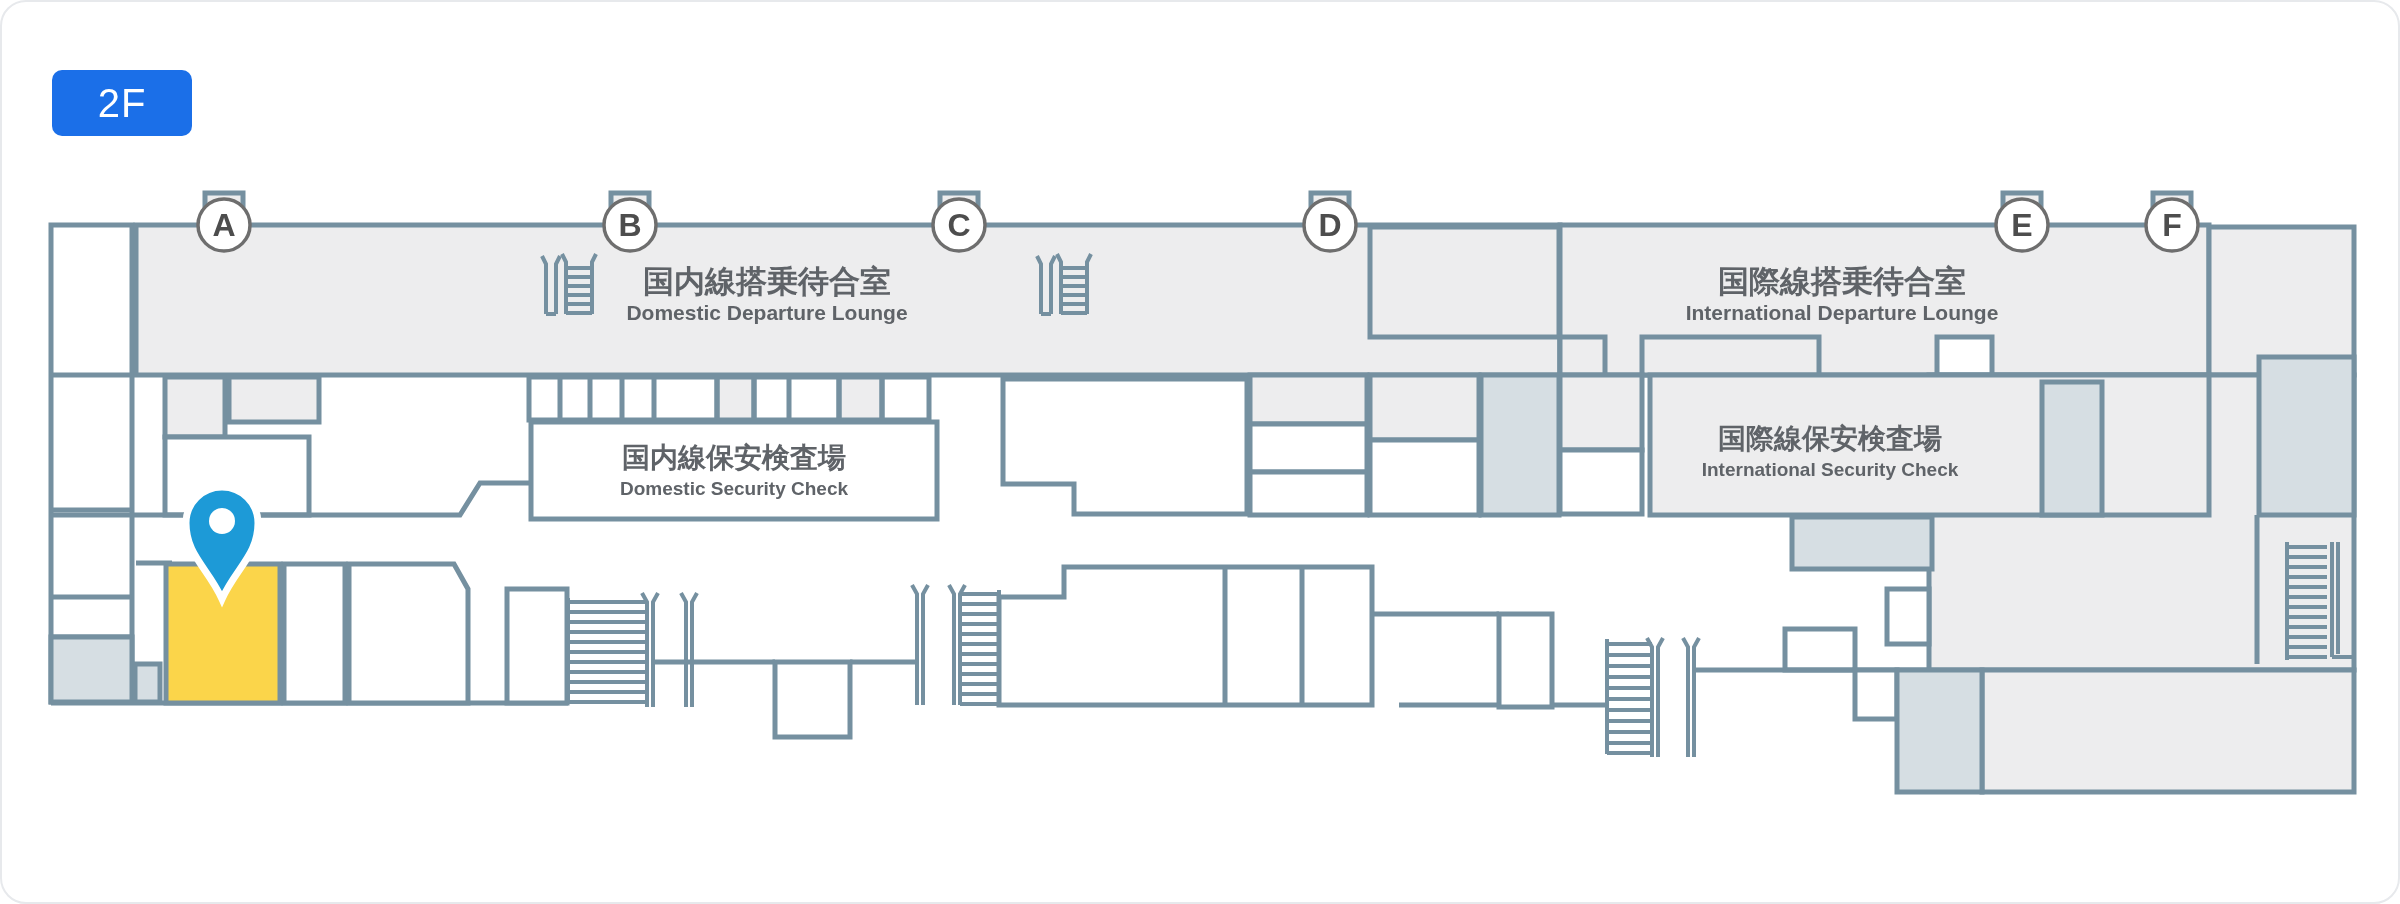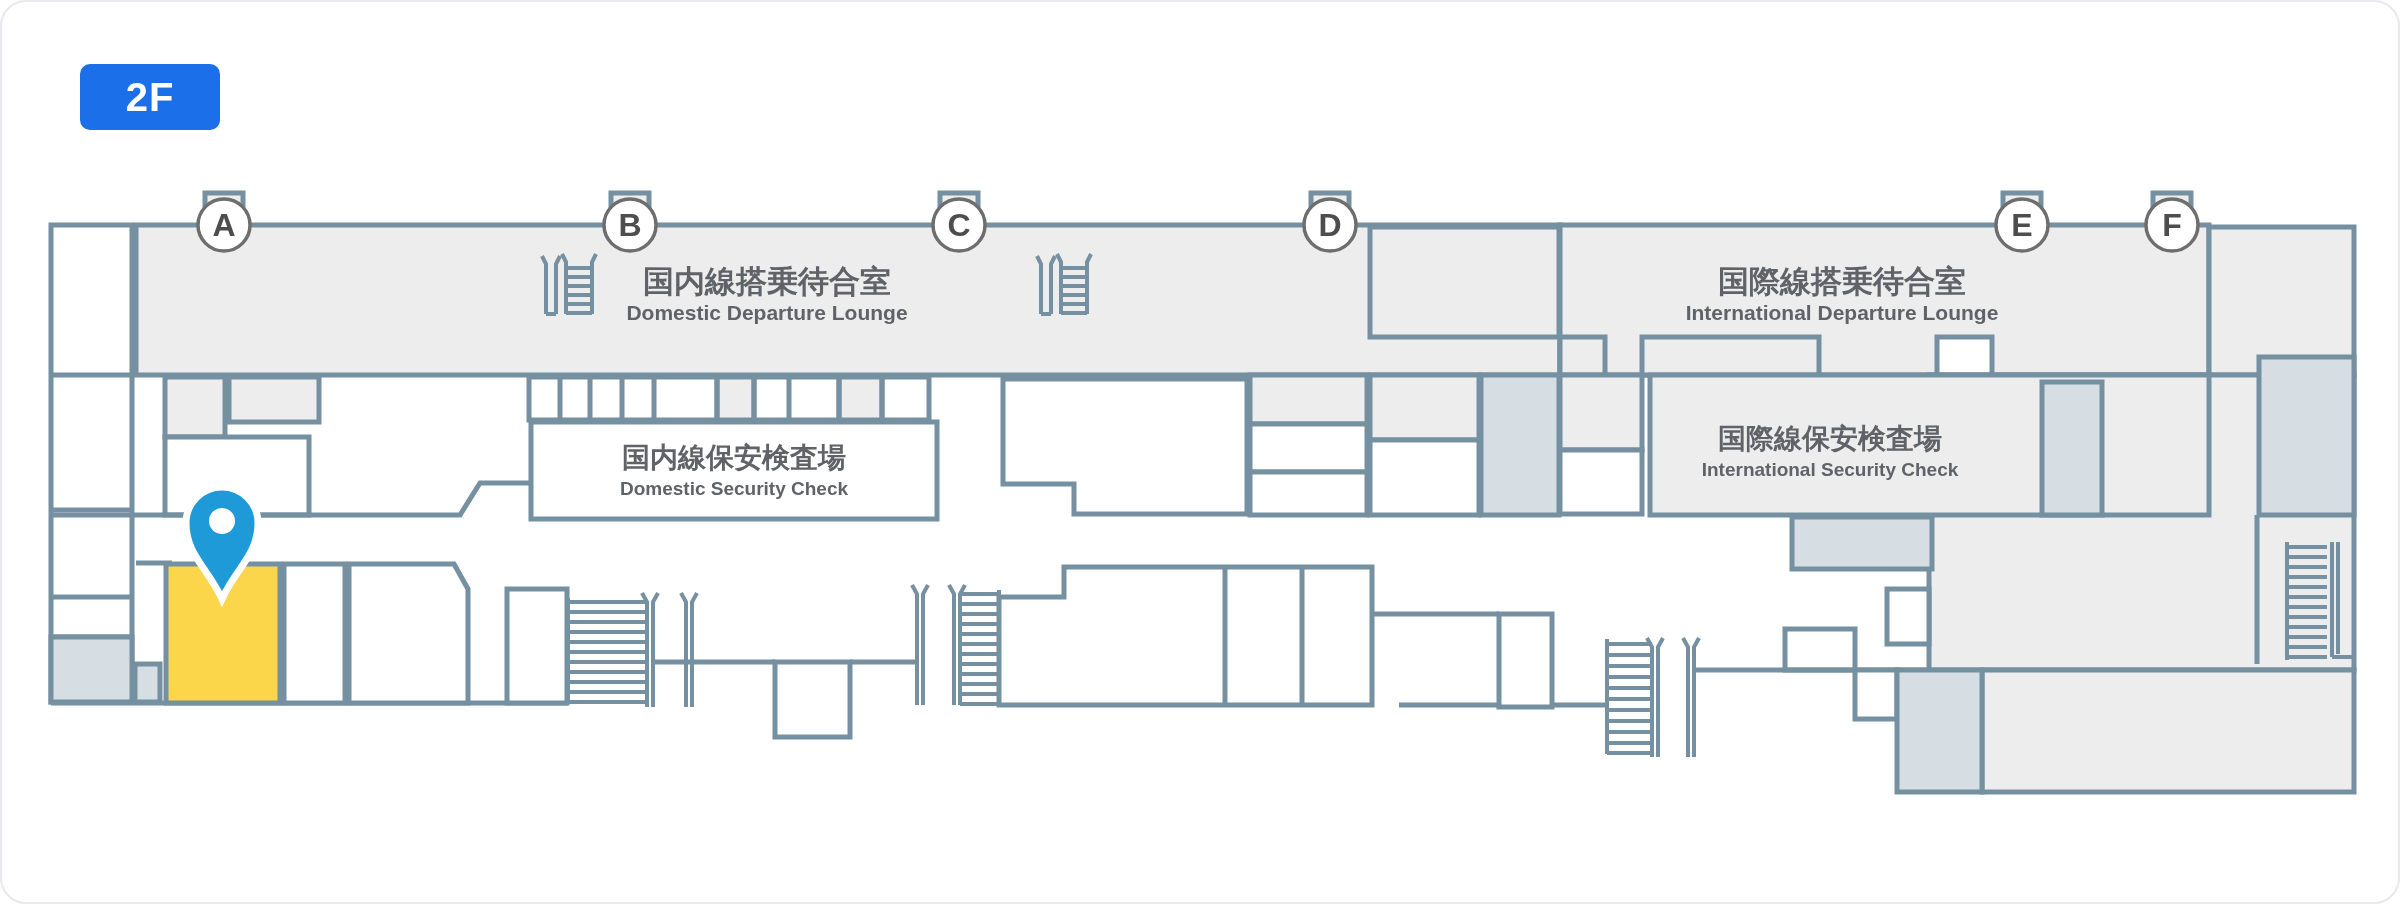--- a/index.html
+++ b/index.html
@@ -7,26 +7,25 @@
     position:relative;
     width:2400px;height:904px;
     box-sizing:border-box;
     background:#ffffff;
     border:2px solid #e7e9ec;
     border-radius:26px;
     overflow:hidden;
     font-family:"Liberation Sans","DejaVu Sans",sans-serif;
   }
   .badge{
-    position:absolute;left:50px;top:62px;width:140px;height:66px;
+    position:absolute;left:50px;top:68px;width:140px;height:66px;
     background:#1B6FE8;border-radius:10px;
     display:flex;align-items:center;justify-content:center;
-    color:#ffffff;font-size:40px;font-weight:bold;letter-spacing:1px;
+    color:#ffffff;font-size:40px;font-weight:normal;letter-spacing:1px;
     cursor:pointer;
-    margin-left:28px;
   }
   svg{position:absolute;left:0;top:0;}
   .room-w{fill:#ffffff;stroke:#7590A0;stroke-width:5;}
   .room-lg{fill:#EDEDEE;stroke:#7590A0;stroke-width:5;}
   .room-bg{fill:#D6DEE3;stroke:#7590A0;stroke-width:5;}
   .room-y{fill:#FBD54A;stroke:#7590A0;stroke-width:5;}
   .wall{fill:none;stroke:#7590A0;stroke-width:5;}
   .wall-thin{fill:none;stroke:#7590A0;stroke-width:4;}
   .gate-circle{fill:#ffffff;stroke:#6e6e6e;stroke-width:3.5;}
   .gate-letter{fill:#4d4d4d;font-size:32px;font-weight:bold;text-anchor:middle;}

